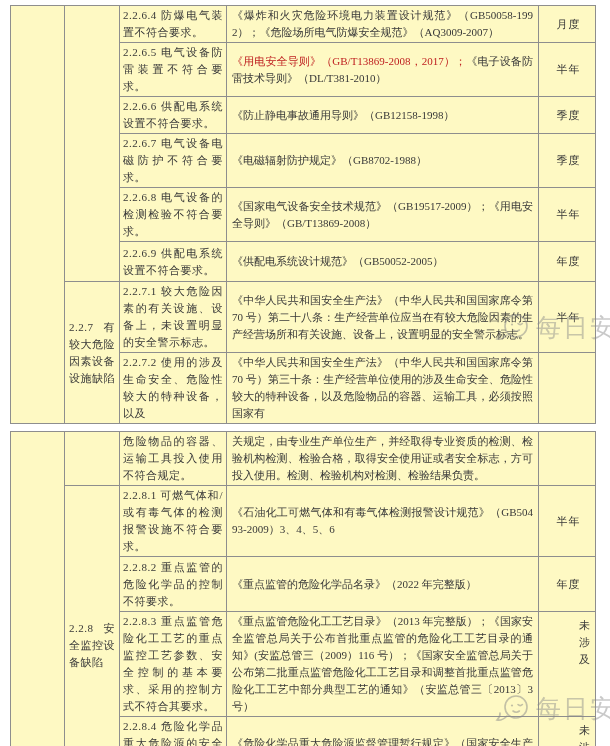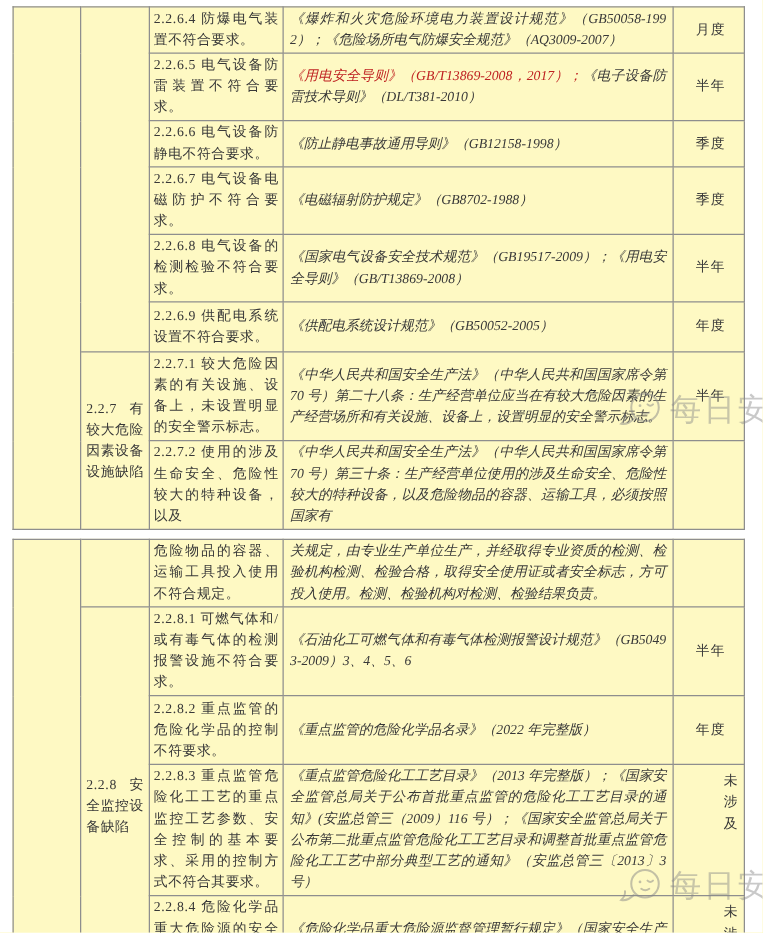--- a/index.html
+++ b/index.html
@@ -18,21 +18,21 @@
   td{
     border:1px solid #8e8e8e;
     font-size:11px;line-height:17px;letter-spacing:0.5px;
     vertical-align:middle;padding:1px 4px;
     text-align:justify;overflow:hidden;
     word-break:break-all;
   }
   td.c1{padding:0;}
   td.c2{padding:1px 4px;}
   td.c3{padding:1px 3px;}
-  td.c4{padding:1px 5px;letter-spacing:0;font-style:italic;}
+  td.c4{padding:1px 5px;letter-spacing:0;}
   td.c5{text-align:center;padding-left:7px;letter-spacing:1px;}
   td.c5.top{vertical-align:top;padding-top:5px;padding-left:40px;}
   .red{color:#bf2121;margin-top:15px;}
   
   .wm{
     position:absolute;left:494px;display:flex;align-items:center;
     color:rgba(136,136,136,0.45);
     font-size:25px;letter-spacing:2px;white-space:nowrap;
     font-family:"DejaVu Sans","Liberation Sans",sans-serif;
     pointer-events:none;z-index:5;
@@ -59,21 +59,21 @@
     <td class="c3"><span>2.2.6.4 防爆电气装置不符合要求。</span></td>
     <td class="c4"><span>《爆炸和火灾危险环境电力装置设计规范》（GB50058-1992）；《危险场所电气防爆安全规范》（AQ3009-2007）</span></td>
     <td class="c5"><span>月度</span></td>
   </tr>
   <tr style="height:36px">
     <td class="c3"><span>2.2.6.5 电气设备防雷装置不符合要求。</span></td>
     <td class="c4"><span class="red">《用电安全导则》（GB/T13869-2008，2017）；</span><span>《电子设备防雷技术导则》（DL/T381-2010）</span></td>
     <td class="c5"><span>半年</span></td>
   </tr>
   <tr style="height:35px">
-    <td class="c3"><span>2.2.6.6 电气设备防静电不符合要求。</span></td>
+    <td class="c3"><span>2.2.6.6 供配电系统设置不符合要求。</span></td>
     <td class="c4"><span>《防止静电事故通用导则》（GB12158-1998）</span></td>
     <td class="c5"><span>季度</span></td>
   </tr>
   <tr style="height:36px">
     <td class="c3"><span>2.2.6.7 电气设备电磁防护不符合要求。</span></td>
     <td class="c4"><span>《电磁辐射防护规定》（GB8702-1988）</span></td>
     <td class="c5"><span>季度</span></td>
   </tr>
   <tr style="height:54px">
     <td class="c3"><span>2.2.6.8 电气设备的检测检验不符合要求。</span></td>

